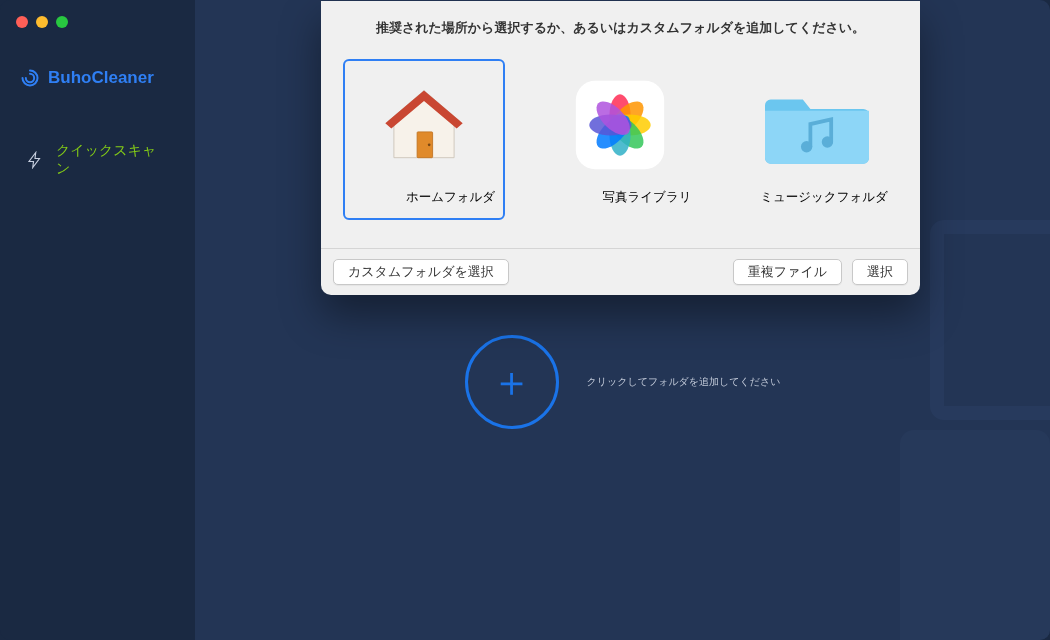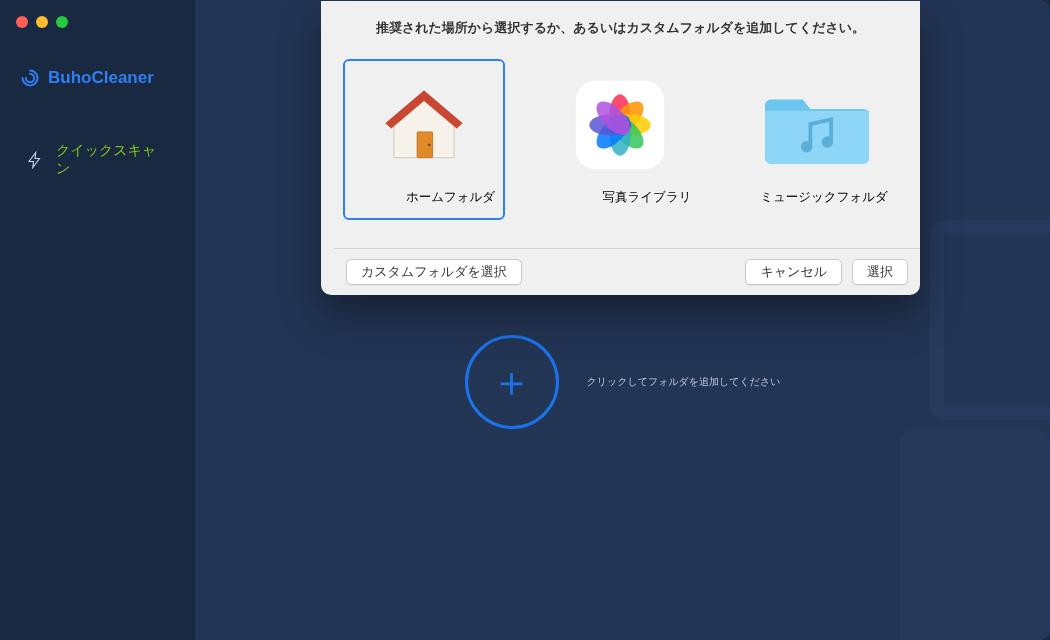--- a/index.html
+++ b/index.html
@@ -189,21 +189,20 @@
       font-size: 12.5px;
       color: #000000;
       text-align: right;
     }
     .dialog-footer {
       display: flex;
       align-items: center;
       padding: 10px 12px;
       border-top: 1px solid #d5d5d5;
       gap: 10px;
-      margin-left: 13px;
     }
     .dialog-footer .spacer {
       flex: 1;
     }
     .mac-button {
       background: #fff;
       border: 1px solid #c8c8c8;
       border-radius: 5px;
       padding: 3px 14px;
       font-size: 13px;
@@ -305,16 +304,16 @@
           <circle cx="66" cy="63" r="6" fill="#5aaed8"></circle>
         </svg>
       </div>
       <div class="option-label">ミュージックフォルダ</div>
     </div>
 
   </div>
   <div class="dialog-footer">
     <button class="mac-button">カスタムフォルダを選択</button>
     <div class="spacer"></div>
-    <button class="mac-button">キャンセル</button>
+    <button class="mac-button">重複ファイル</button>
     <button class="mac-button">選択</button>
   </div>
 </div>
 
 </body></html>

